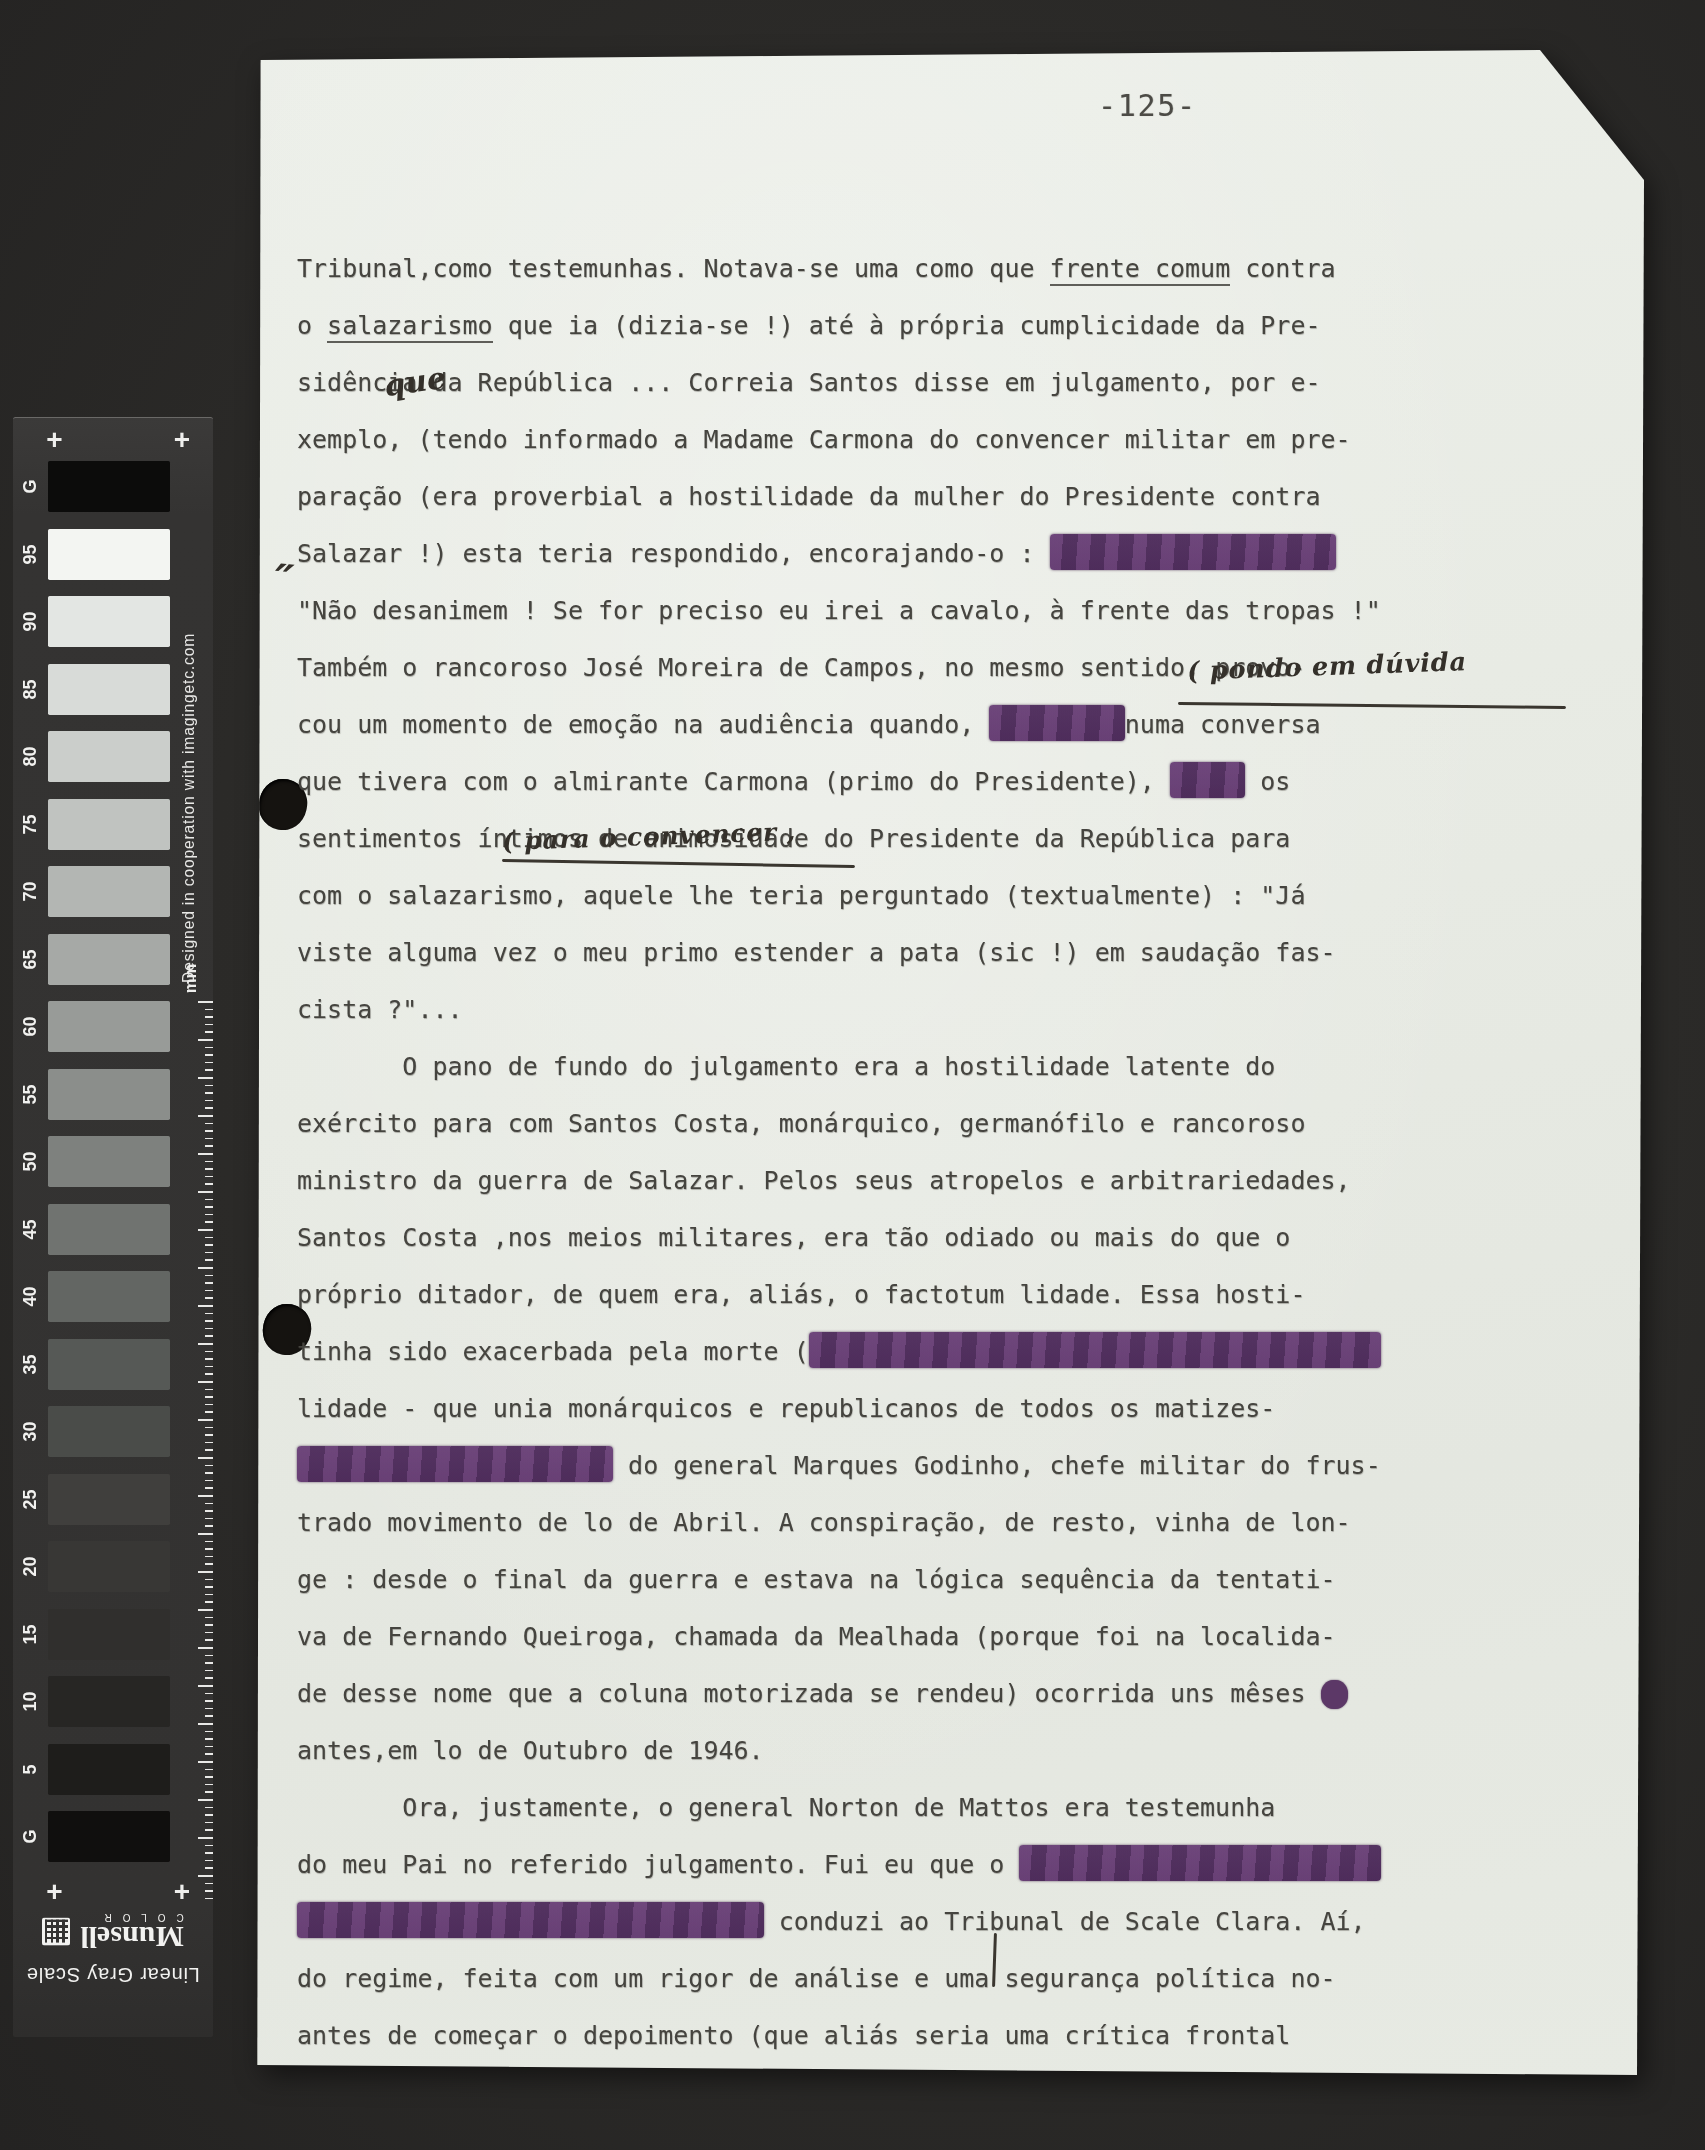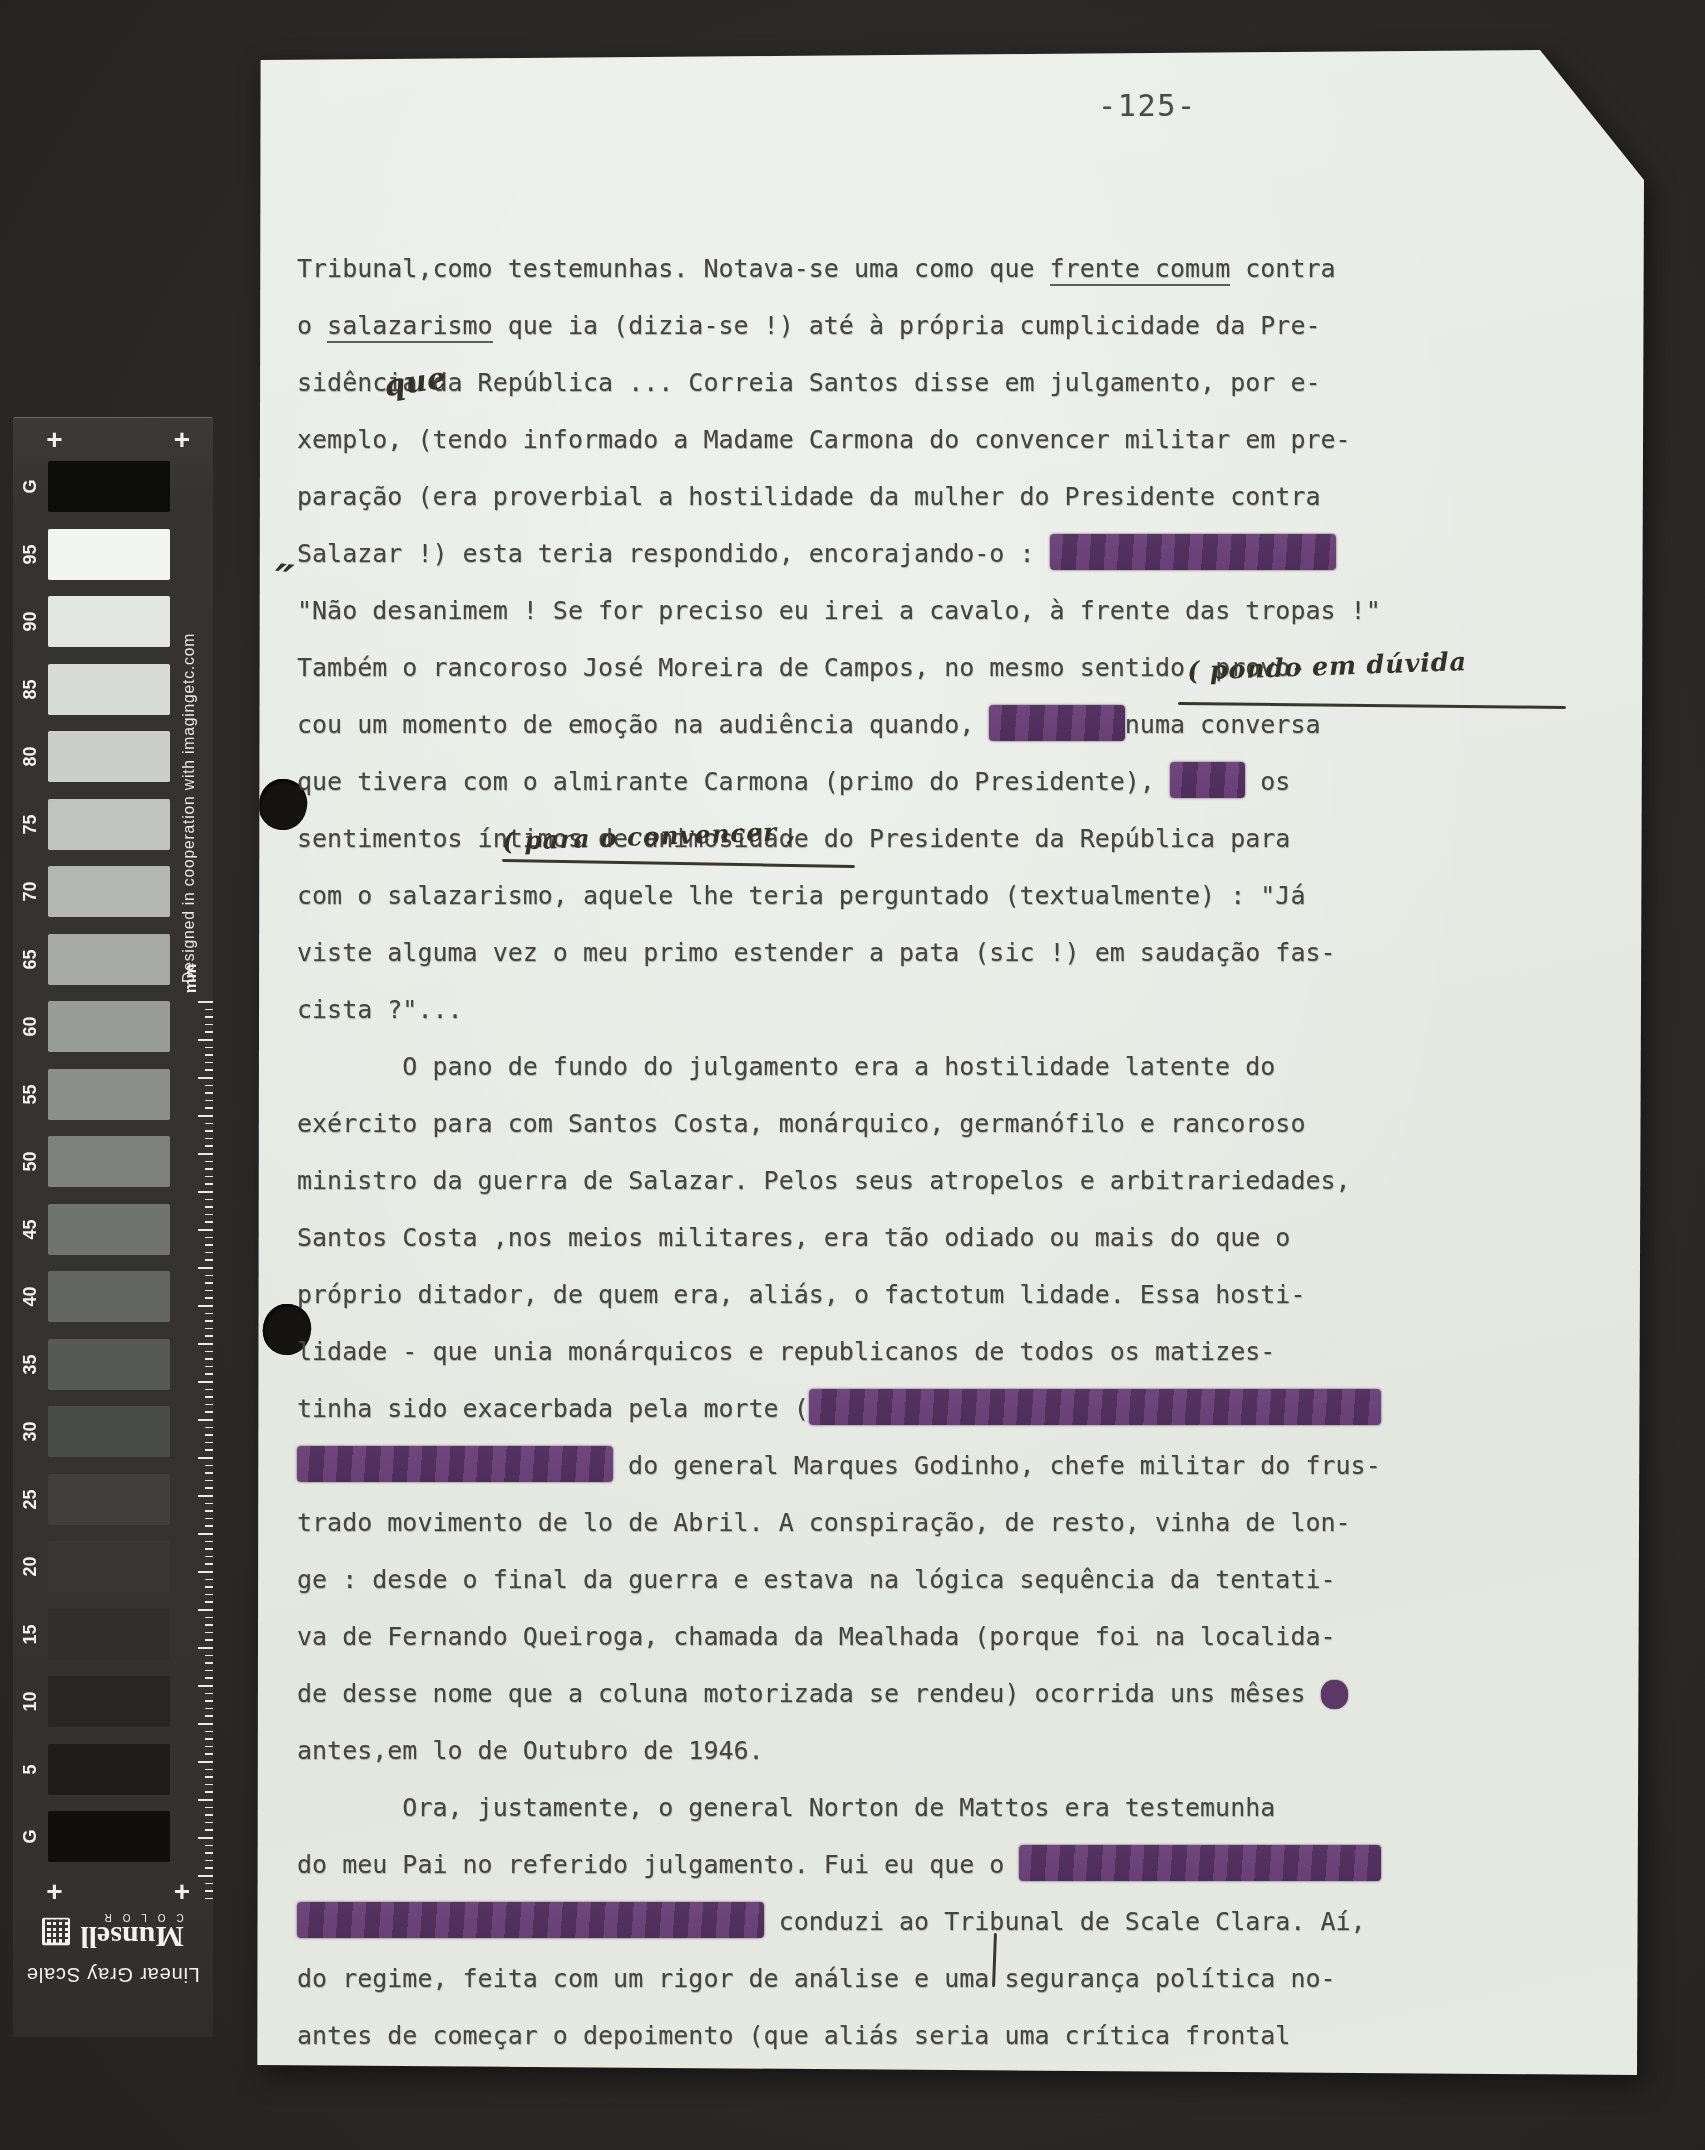--- a/index.html
+++ b/index.html
@@ -225,22 +225,22 @@
           <div class="tline"><span>que tivera com o almirante Carmona (primo do Presidente), </span><span class="redact" style="width: 5ch;"></span><span> os</span></div>
           <div class="tline"><span>sentimentos íntimos de animosidade do Presidente da República para</span></div>
           <div class="tline"><span>com o salazarismo, aquele lhe teria perguntado (textualmente) : "Já</span></div>
           <div class="tline"><span>viste alguma vez o meu primo estender a pata (sic !) em saudação fas-</span></div>
           <div class="tline"><span>cista ?"...</span></div>
           <div class="tline indent"><span>O pano de fundo do julgamento era a hostilidade latente do</span></div>
           <div class="tline"><span>exército para com Santos Costa, monárquico, germanófilo e rancoroso</span></div>
           <div class="tline"><span>ministro da guerra de Salazar. Pelos seus atropelos e arbitrariedades,</span></div>
           <div class="tline"><span>Santos Costa ,nos meios militares, era tão odiado ou mais do que o</span></div>
           <div class="tline"><span>próprio ditador, de quem era, aliás, o factotum lidade. Essa hosti-</span></div>
+          <div class="tline"><span>tinha sido exacerbada pela morte (</span><span class="redact" style="width: 38ch;"></span></div>
           <div class="tline"><span>lidade - que unia monárquicos e republicanos de todos os matizes-</span></div>
-          <div class="tline"><span>tinha sido exacerbada pela morte (</span><span class="redact" style="width: 38ch;"></span></div>
           <div class="tline"><span class="redact" style="width: 21ch;"></span><span> do general Marques Godinho, chefe militar do frus-</span></div>
           <div class="tline"><span>trado movimento de lo de Abril. A conspiração, de resto, vinha de lon-</span></div>
           <div class="tline"><span>ge : desde o final da guerra e estava na lógica sequência da tentati-</span></div>
           <div class="tline"><span>va de Fernando Queiroga, chamada da Mealhada (porque foi na localida-</span></div>
           <div class="tline"><span>de desse nome que a coluna motorizada se rendeu) ocorrida uns mêses </span><span class="blob"></span></div>
           <div class="tline"><span>antes,em lo de Outubro de 1946.</span></div>
           <div class="tline indent"><span>Ora, justamente, o general Norton de Mattos era testemunha</span></div>
           <div class="tline"><span>do meu Pai no referido julgamento. Fui eu que o </span><span class="redact" style="width: 24ch;"></span></div>
           <div class="tline"><span class="redact" style="width: 31ch;"></span><span> conduzi ao Tribunal de Scale Clara. Aí,</span></div>
           <div class="tline"><span>do regime, feita com um rigor de análise e uma segurança política no-</span></div>

